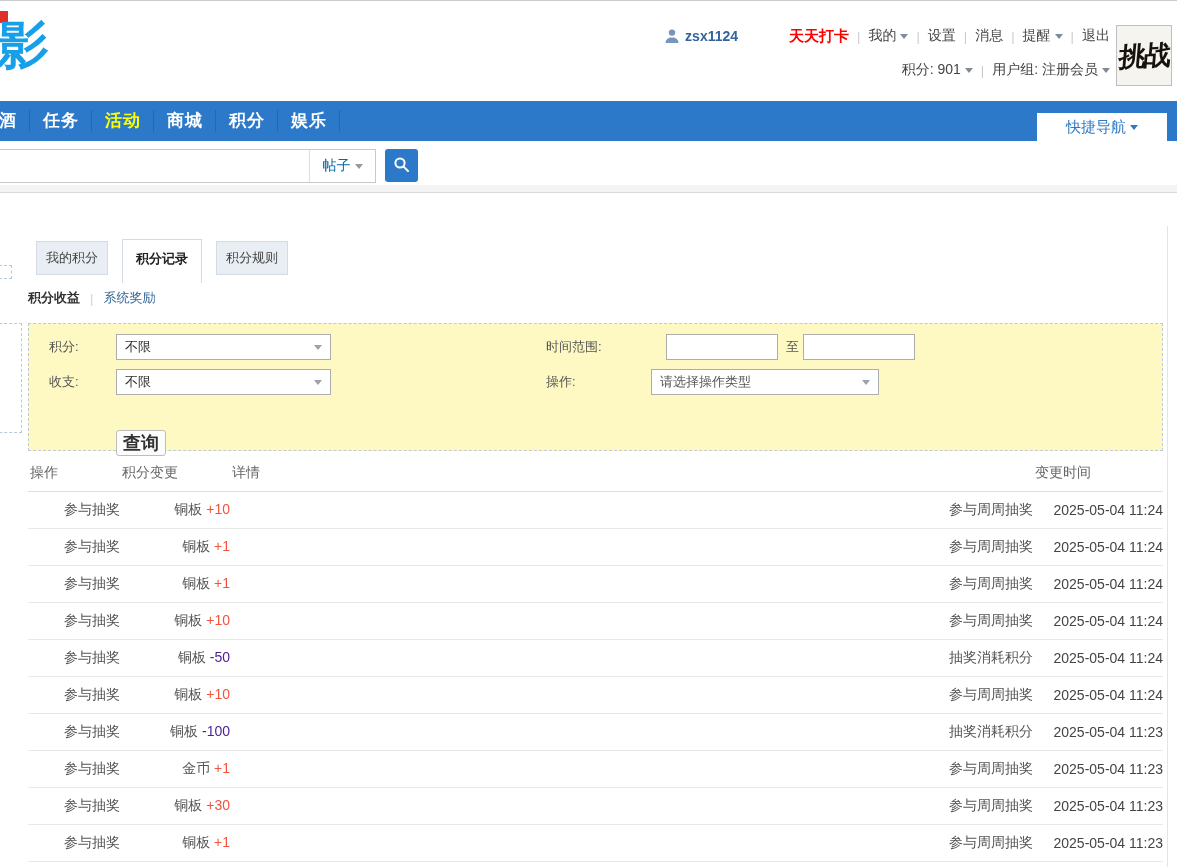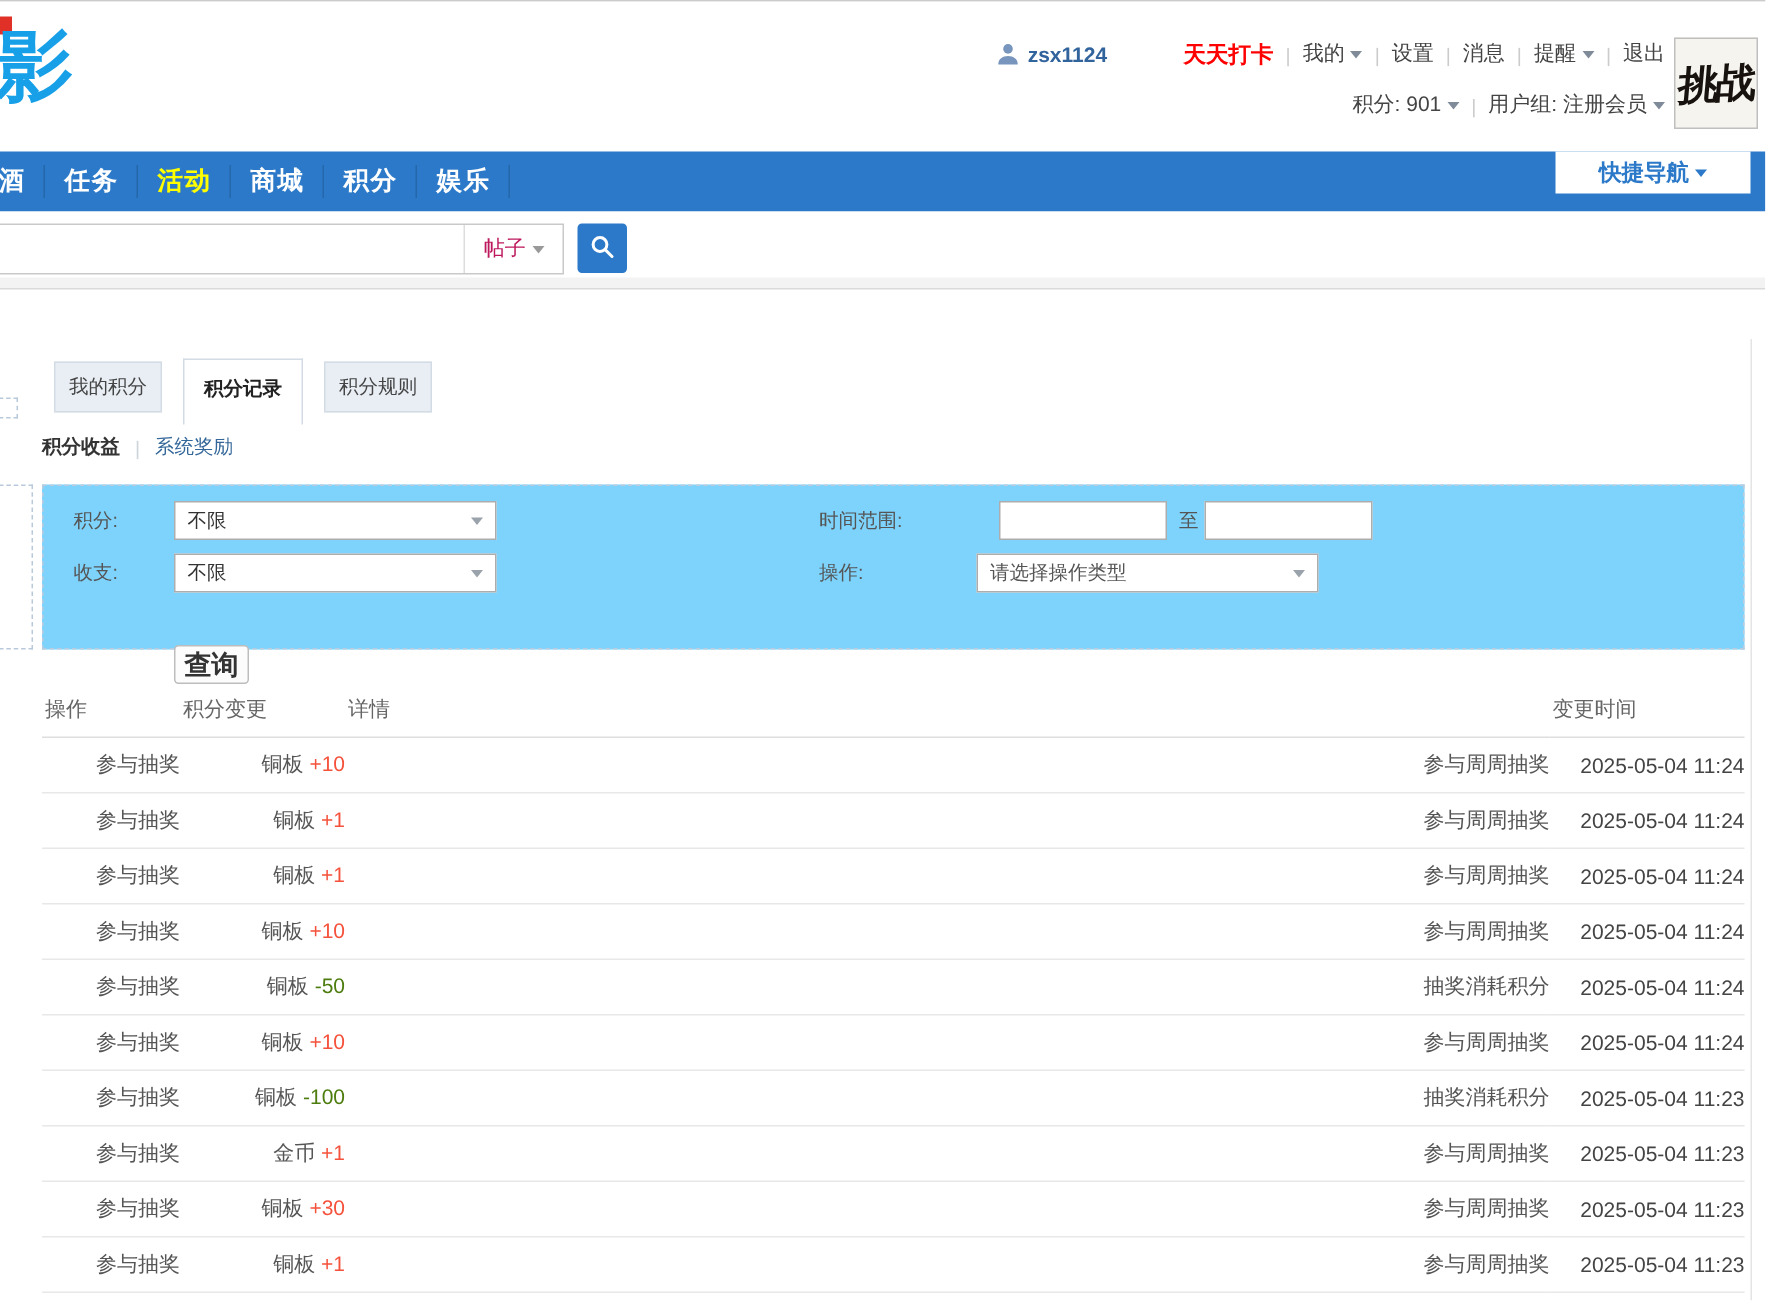--- a/index.html
+++ b/index.html
@@ -22,62 +22,62 @@
   .caret { display:inline-block; width:0; height:0; border-left:4px solid transparent; border-right:4px solid transparent; border-top:5px solid #7f8b99; margin-left:4px; vertical-align:middle; }
   .avatar-box { position:absolute; right:5px; top:24px; width:56px; height:61px; border:1px solid #bfbfbf; background:#f6f4ef; overflow:hidden; display:flex; align-items:center; justify-content:center; }
   .avatar-box span { font-family:"DejaVu Serif","Liberation Serif",serif; font-weight:bold; font-size:27px; color:#17120d; transform:skewX(-8deg) rotate(-3deg); letter-spacing:-2px; }
 
   
   .navbar { position:absolute; left:0; top:100px; width:1177px; height:40px; background:#2b79c8; }
   .nav-items { display:flex; height:40px; margin-left:-14px; }
   .nav-item { position:relative; line-height:40px; padding:0 13px; font-size:17px; font-weight:bold; color:#fff; letter-spacing:1px; cursor:pointer; }
   .nav-item:after { content:""; position:absolute; right:0; top:9px; height:22px; width:1px; background:rgba(0,0,0,0.14); }
   .nav-item.active { color:#ffff00; }
-  .quicknav { position:absolute; right:10px; top:0; width:130px; height:28px; background:#fff; color:#2b79c8; font-size:15px; font-weight:bold; display:flex; align-items:center; justify-content:center; cursor:pointer; }
+  .quicknav { position:absolute; right:10px; top:12px; width:130px; height:28px; background:#fff; color:#2b79c8; font-size:15px; font-weight:normal; display:flex; align-items:center; justify-content:center; cursor:pointer; }
   .quicknav .caret { border-top-color:#2b79c8; }
 
   
   .search-band { position:absolute; left:0; top:140px; width:1177px; height:52px; background:#fff; border-bottom:1px solid #dadada; }
   .search-band:after { content:""; position:absolute; left:0; bottom:0; width:100%; height:7px; background:#f3f3f3; }
   .search-box { position:absolute; left:-12px; top:8px; width:388px; height:34px; background:#fff; border:1px solid #c9c9c9; display:flex; }
   .search-input { flex:1; border:0; outline:none; font-size:14px; padding:0 8px; }
-  .search-type { width:66px; border-left:1px solid #ddd; display:flex; align-items:center; justify-content:center; font-size:14px; color:#be185d; cursor:pointer; }
+  .search-type { width:66px; border-left:1px solid #ddd; display:flex; align-items:center; justify-content:center; font-size:14px; color:#0369a1; cursor:pointer; }
   .search-type .caret { border-top-color:#999; }
   .search-btn { position:absolute; left:385px; top:8px; width:33px; height:33px; background:#2b79c8; border:0; border-radius:3px; cursor:pointer; display:flex; align-items:center; justify-content:center; }
 
   
   .left-dash-a { position:absolute; left:-40px; top:264px; width:52px; height:14px; border:1px dashed #b9c9dc; background:#fff; }
   .left-dash-b { position:absolute; left:-40px; top:322px; width:62px; height:110px; border:1px dashed #b9c9dc; background:#fff; }
   .right-edge { position:absolute; left:1167px; top:225px; width:1px; height:642px; background:#e4e4e4; }
 
   .tabs-row { position:absolute; left:36px; top:238px; display:flex; align-items:flex-start;font-family:Liberation Mono, monospace; }
   .tab { height:34px; line-height:34px; margin-top:2px; margin-right:14px; padding:0 9px; font-size:13px; color:#444; background:#e9eef4; border:1px solid #d3dce5; cursor:pointer; }
   .tab.active { height:44px; margin-top:0; line-height:40px; padding:0 13px; font-weight:bold; color:#222; background:#fff; border-bottom:0; }
 
   .subtabs-row { position:absolute; left:28px; top:288px; display:flex; align-items:center; font-size:13px; height:18px; }
   .subtab { cursor:pointer; }
   .subtab.active { font-weight:bold; color:#333; }
   .subtab.link { color:#369; }
   .subsep { color:#ccd4dc; margin:0 10px; }
 
   
-  .filter-panel { position:absolute; left:28px; top:322px; width:1135px; height:110px; background:#7dd3fc; border:1px dashed #b9cbde;text-decoration:underline; }
+  .filter-panel { position:absolute; left:28px; top:322px; width:1135px; height:128px; background:#fef9c3; border:1px dashed #b9cbde;text-decoration:underline; }
   .f-label { position:absolute; font-size:13px; color:#555; height:26px; line-height:26px; }
   .f-select { position:absolute; height:26px; background:#fff; border:1px solid #adadad; font-size:13px; color:#333; line-height:24px; padding:0 8px; cursor:pointer; }
   .f-select .sel-caret { position:absolute; right:8px; top:10px; width:0; height:0; border-left:4px solid transparent; border-right:4px solid transparent; border-top:5px solid #9aa2ab; }
   .f-input { position:absolute; height:26px; background:#fff; border:1px solid #adadad; font-size:13px; padding:0 6px; outline:none; }
   .f-btn { position:absolute; left:87px; top:93px; width:50px; height:26px; background:#fcfcfc; border:1px solid #bdbdbd; border-radius:3px; font-size:18px; font-weight:bold; color:#333; cursor:pointer;margin-top:13px; }
 
   
   .records { position:absolute; left:28px; top:455px; width:1135px; }
   table { width:100%; border-collapse:collapse; table-layout:fixed; }
   col.c-action { width:92px; } col.c-change { width:110px; } col.c-detail { width:803px; } col.c-time { width:130px; }
   th { height:35px; text-align:left; font-weight:normal; font-size:14px; color:#666; border-bottom:1px solid #dedede; padding-left:2px; }
   td { height:37px; font-size:14px; color:#555; border-bottom:1px solid #e8e8e8; padding-left:2px; white-space:nowrap; overflow:hidden;text-align:right; }
-  .chg-pos { color:#f5523c; } .chg-neg { color:#4d7c0f; }
+  .chg-pos { color:#f5523c; } .chg-neg { color:#4c1d95; }
   td.t-time { color:#444; }
 </style>
 </head>
 <body>
 
 <div id="screen">
 
   <div class="top-header">
     <div class="logo-frag-red"></div>
     <div class="logo-char">影</div>

